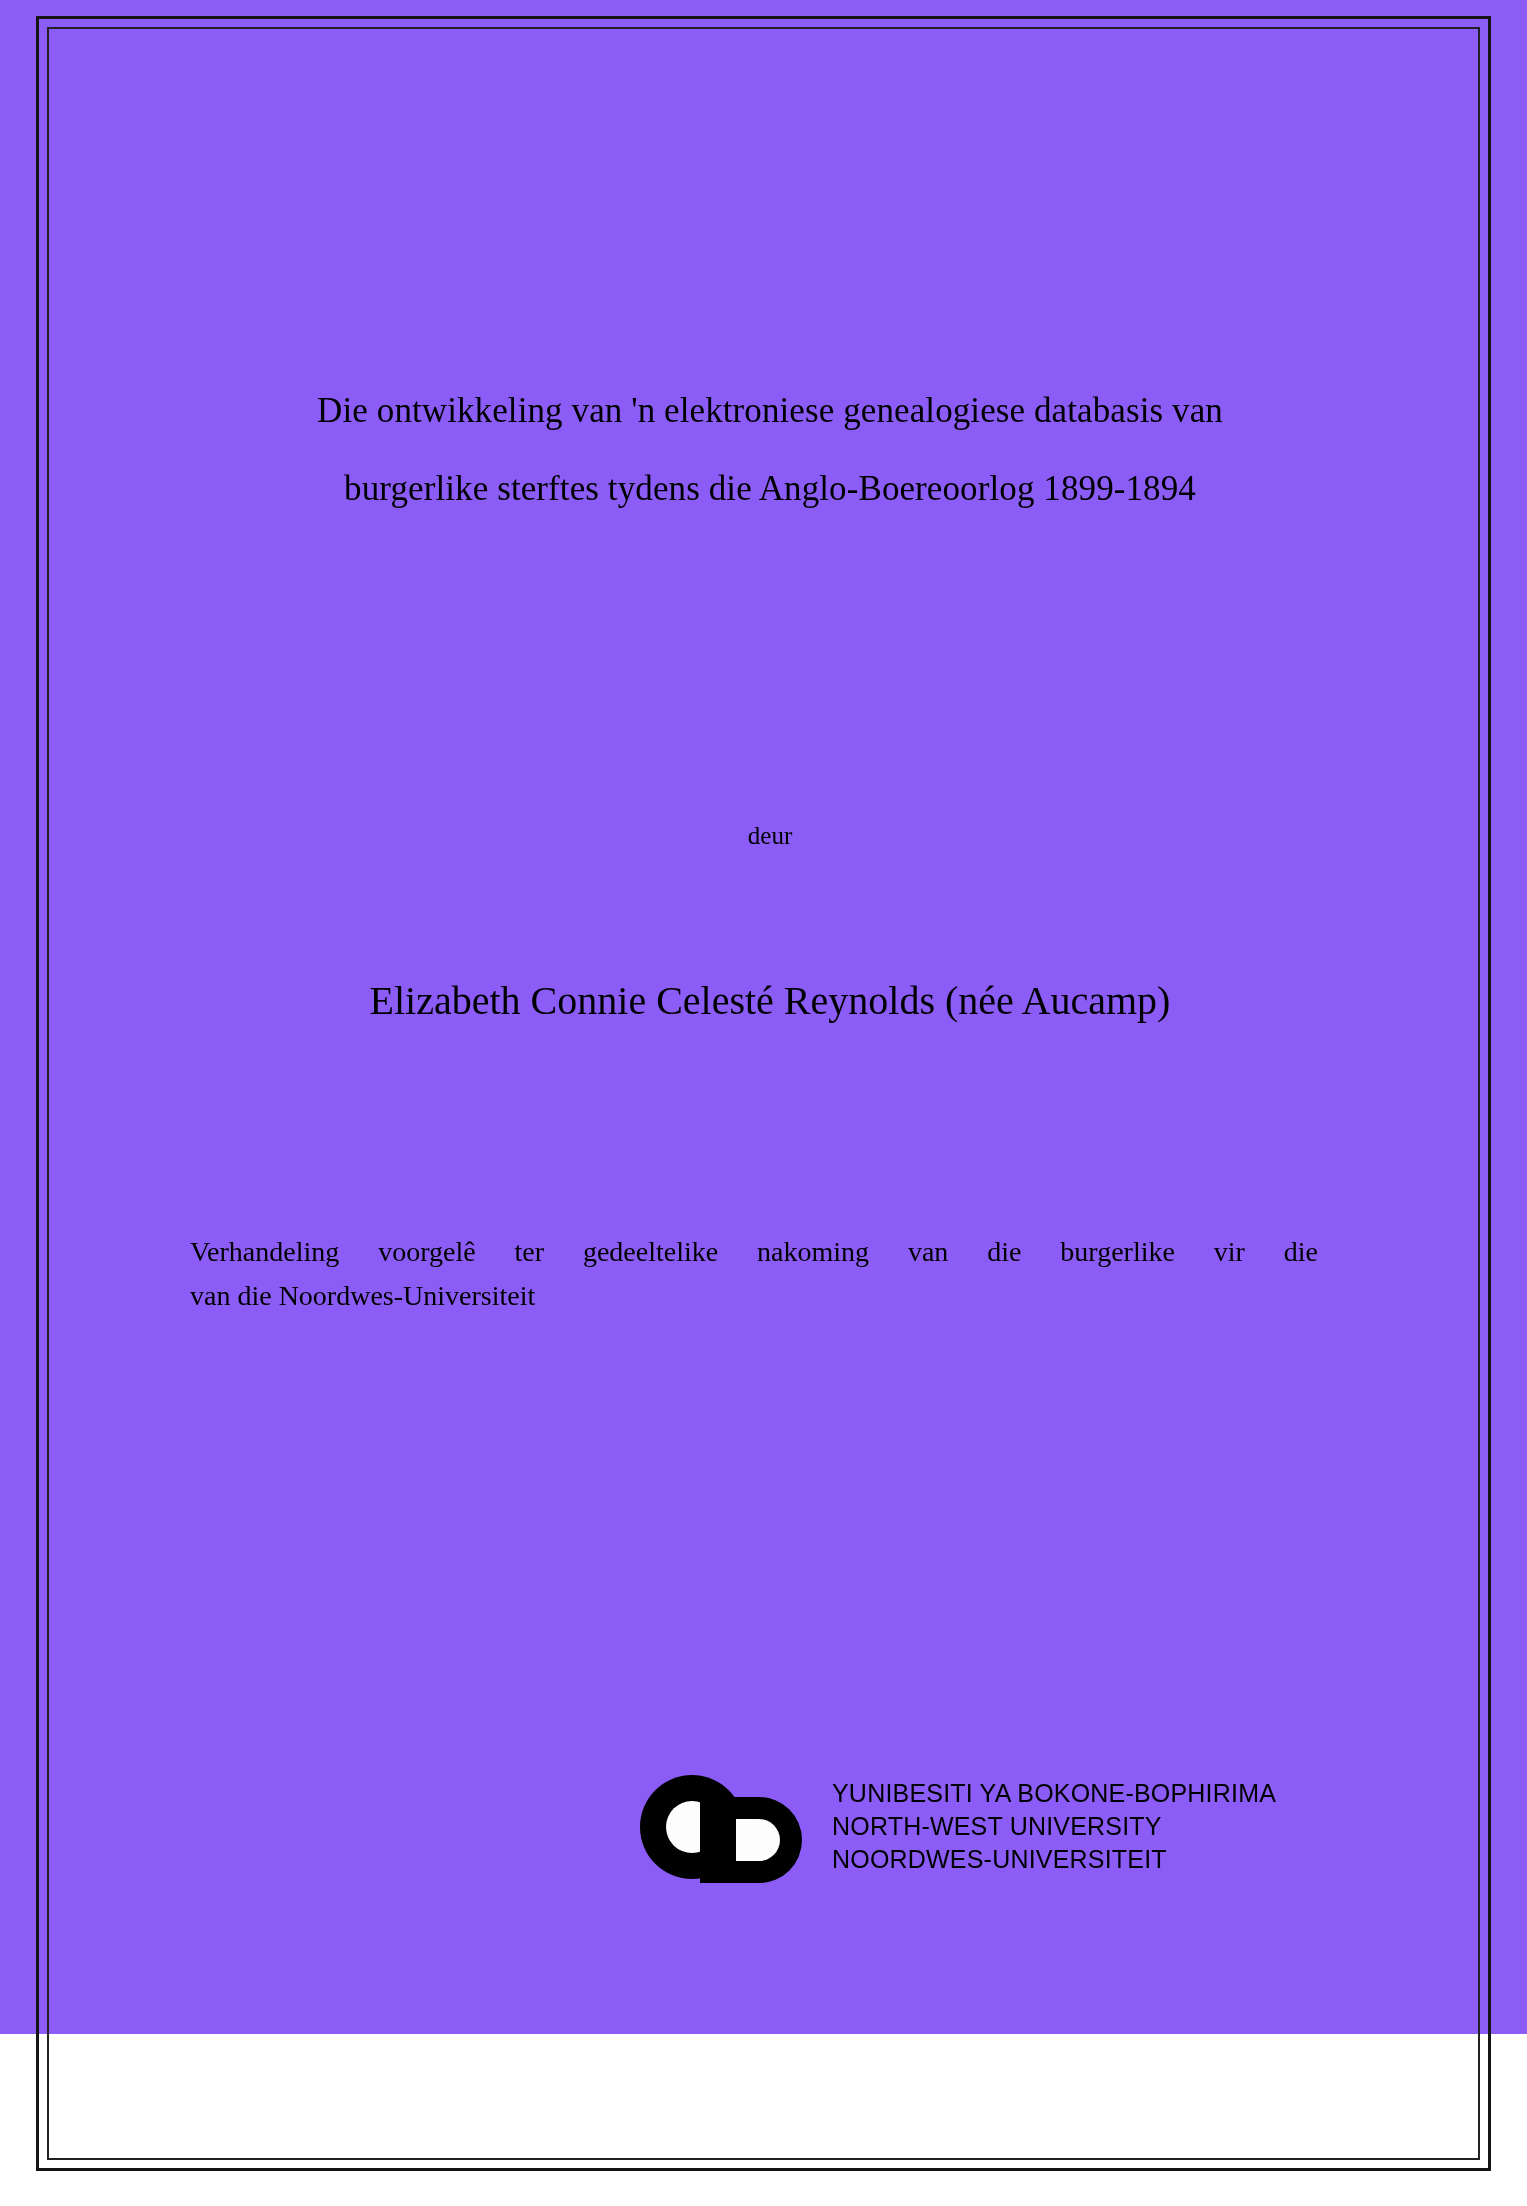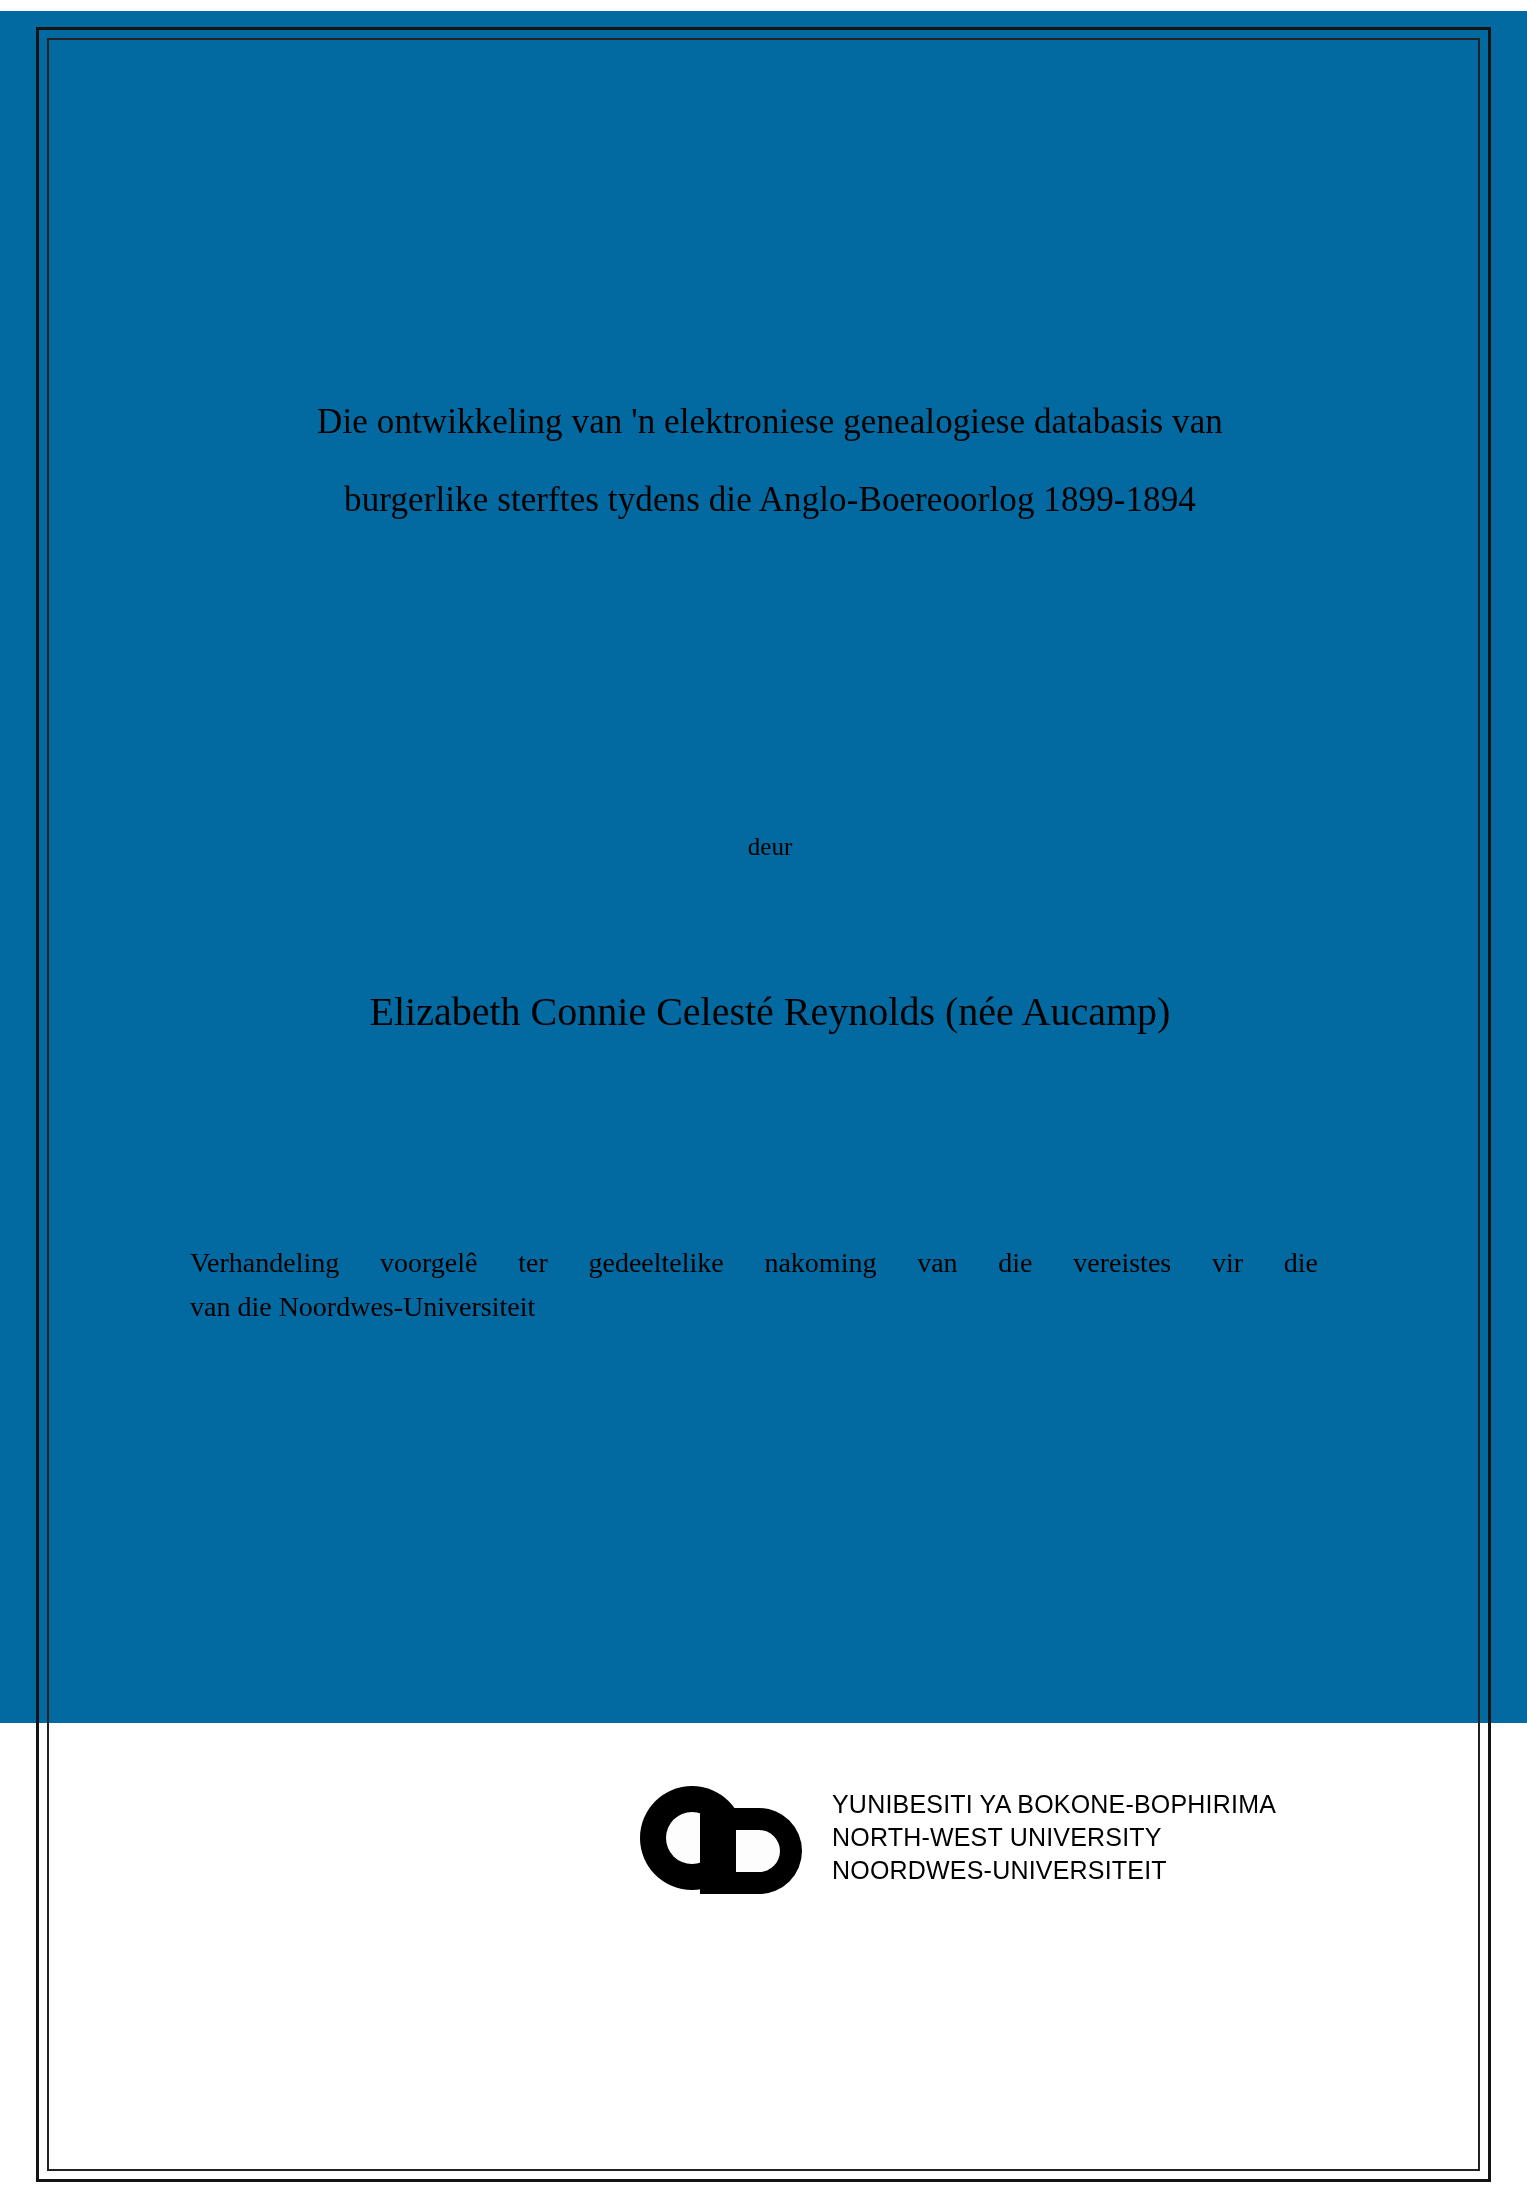--- a/index.html
+++ b/index.html
@@ -12,24 +12,24 @@
     height: 2206px;
     font-family: "Liberation Serif", serif;
     color: #000000;
     position: relative;
     overflow: hidden;
   }
 
   .page {
     position: absolute;
     left: 0;
-    top: 11px;
+    top: 0;
     width: 1527px;
-    height: 1712px;
-    background: #0369a1;
+    height: 2034px;
+    background: #8b5cf6;
   }
 
   
   .frame-outer {
     position: absolute;
     left: 36px;
     top: 16px;
     width: 1455px;
     height: 2155px;
     border: 3px solid #141414;
@@ -204,21 +204,21 @@
     <div class="title-block">
       <div class="title-line">Die ontwikkeling van 'n elektroniese genealogiese databasis van</div>
       <div class="title-line">burgerlike sterftes tydens die Anglo-Boereoorlog 1899-1894</div>
     </div>
 
     <div class="deur">deur</div>
 
     <div class="author">Elizabeth Connie Celesté Reynolds (née Aucamp)</div>
 
     <div class="statement">
-      <div class="just">Verhandeling voorgelê ter gedeeltelike nakoming van die vereistes vir die</div>
+      <div class="just">Verhandeling voorgelê ter gedeeltelike nakoming van die burgerlike vir die</div>
       <div class="plain">van die Noordwes-Universiteit</div>
     </div>
 
 
     <div class="logo-area">
       <div class="logo-mark">
         <div class="c-ring"></div>
         <div class="c-hole"></div>
         <div class="c-mouth"></div>
         <div class="d-bowl"></div>

